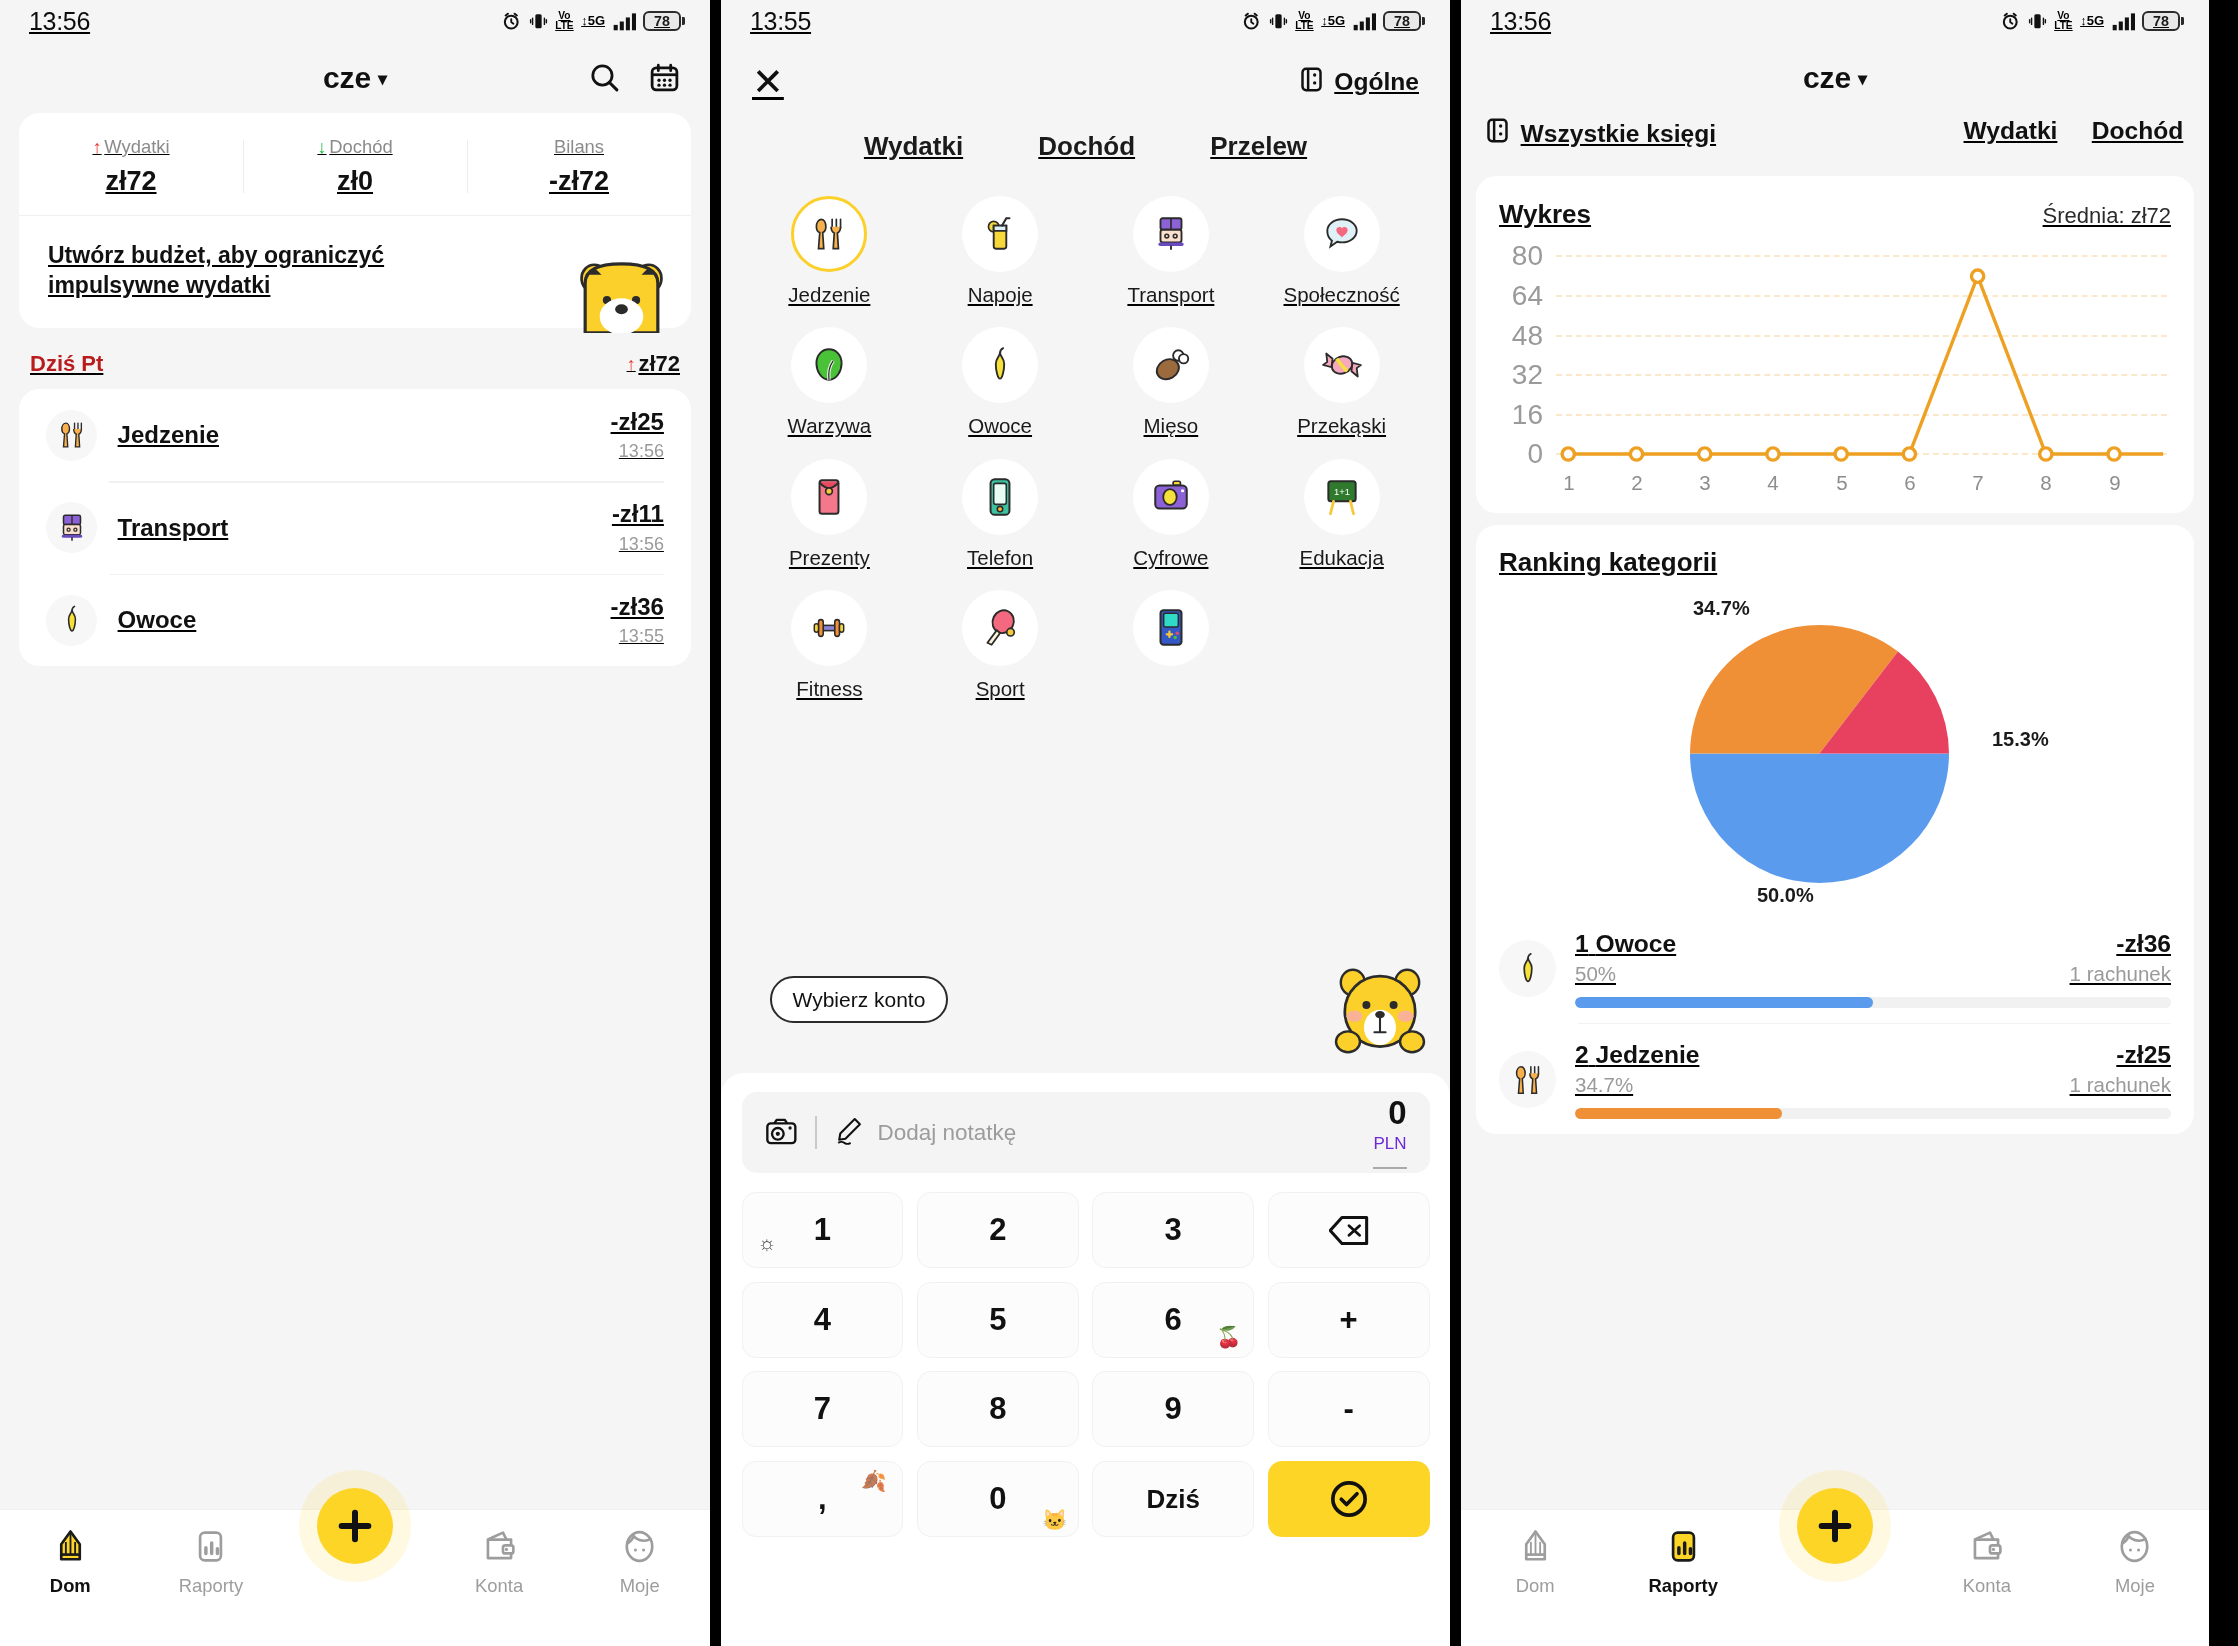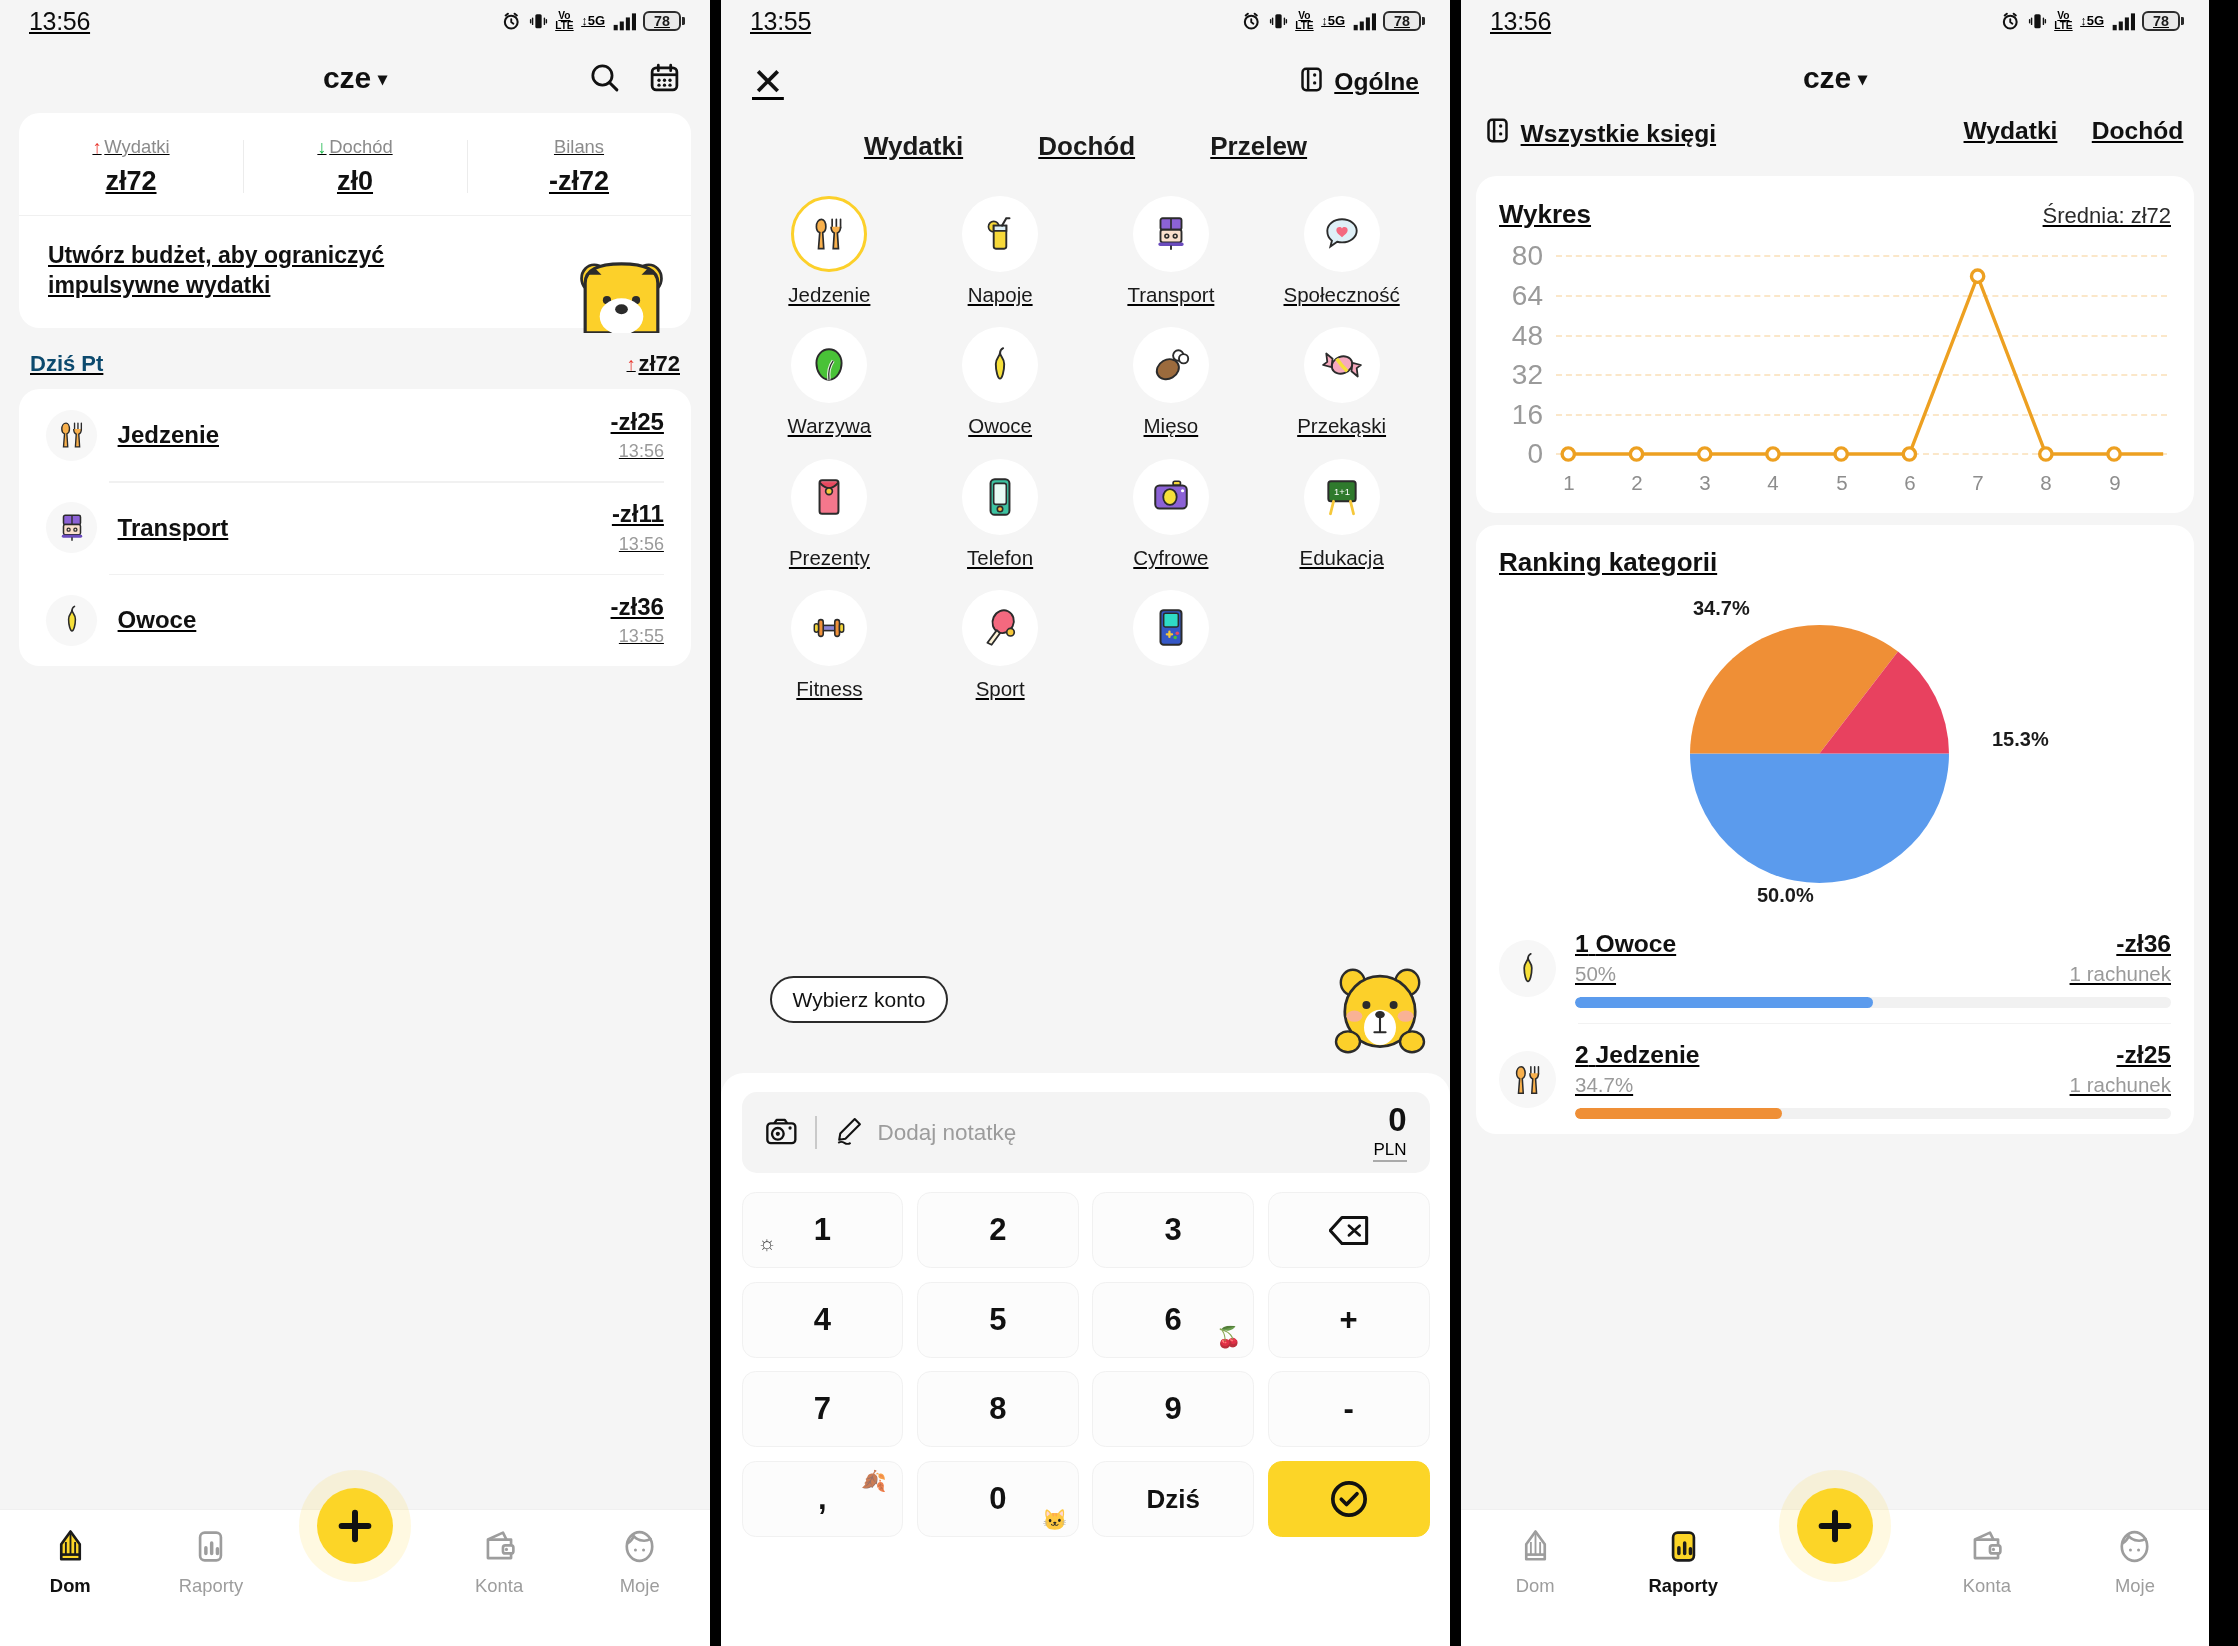--- a/index.html
+++ b/index.html
@@ -68,21 +68,21 @@
   .budget {
     border-top: 1.4px solid #f0f0f0; padding: 24.6px 29px 27px;
     display: flex; align-items: center; position: relative; min-height: 102px;
   }
   .budget-txt { font-size: 23px; font-weight: 700; color:#111; line-height: 1.3; max-width: 437px;}
   .budget-chev { margin-left:auto; font-size: 27px; color:#333; font-weight:300; }
   .bear-peek { position:absolute; right: 15px; bottom: -5.5px; width: 109px; height: 82px; }
 
   
   .daygroup { display:flex; align-items:center; padding: 23px 30px 12.3px; }
-  .day-label { font-size: 22px; font-weight:700; color:#0c4a6e; }
+  .day-label { font-size: 22px; font-weight:700; color:#b91c1c; }
   .day-total { margin-left:auto; font-size: 22px; font-weight:700; color:#111; display:flex; gap:2.7px; align-items:center;}
 
   .txlist { padding: 0 4.1px; }
   .tx { display:flex; align-items:center; padding: 19px 23px; position:relative; }
   .tx + .tx::before {
     content:""; position:absolute; top:0; left:86px; right:23px; height:1.4px; background:#f1f1f1;
   }
   .tx-ic { width: 51px; height: 51px; border-radius: 50%; background:#f7f7f7; display:flex;align-items:center;justify-content:center;}
   .tx-name { font-size: 24px; font-weight:600; color:#111; margin-left: 20.5px;}
   .tx-right { margin-left:auto; text-align:right;}
@@ -132,21 +132,21 @@
     background:#fff; border-radius: 23px 23px 0 0; padding: 19px 20.5px 13.7px;
   }
   .noterow {
     background:#f4f4f4; border-radius: 15px; height: 81px;
     display:flex; align-items:center; padding: 0 23px; gap: 15px;
   }
   .note-div { width:2px; height:33px; background:#c9c9c9; }
   .note-ph { font-size: 22.5px; color:#9c9c9c; }
   .amt-wrap { margin-left:auto; text-align:right; }
   .amt-val { font-size: 33px; font-weight:700; color:#111; line-height:1; }
-  .amt-cur { font-size: 17px; color:#000000; border-bottom: 2.7px solid #aaa; padding-bottom:0; display:inline-block; margin-top:4.1px;}
+  .amt-cur { font-size: 17px; color:#6d28d9; border-bottom: 2.7px solid #aaa; padding-bottom:13px; display:inline-block; margin-top:4.1px;}
   .keys { display:grid; grid-template-columns: repeat(4,1fr); gap: 13.7px; margin-top: 19px; }
   .key {
     background:#fcfcfc; border: 1.4px solid #f1f1f1; border-radius: 13.7px;
     height: 76px; display:flex; align-items:center; justify-content:center;
     font-size: 31px; font-weight:600; color:#111; position:relative;
   }
   .key.ok { background:#fcd527; border-color:#fcd527; }
   .key .doodle { position:absolute; font-size: 20.5px; opacity:.85; }
 
   

